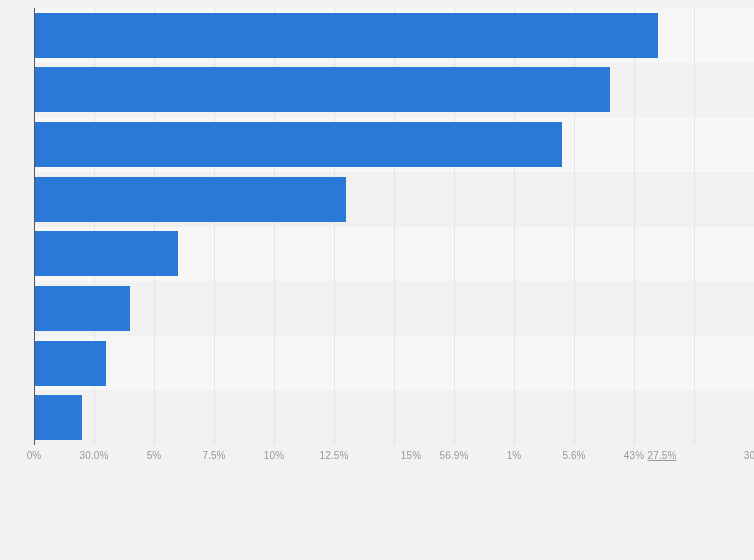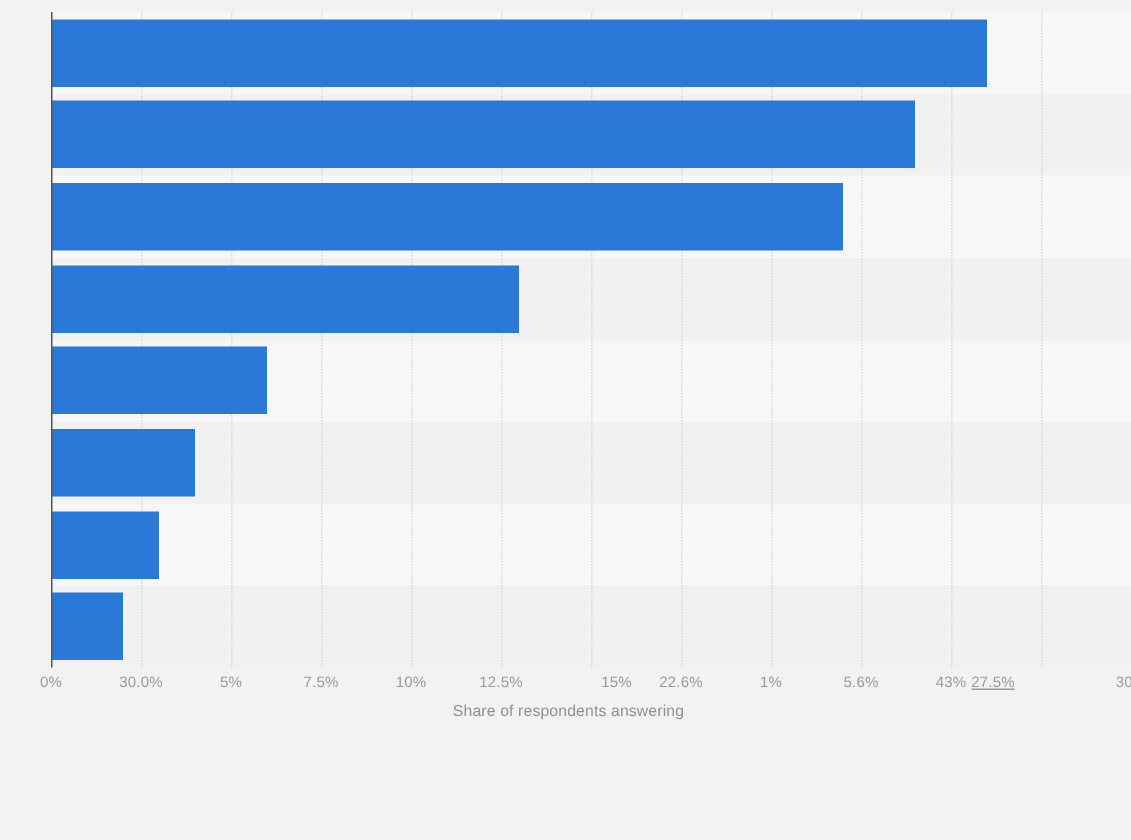--- a/index.html
+++ b/index.html
@@ -143,24 +143,23 @@
   <div class="y-axis"></div>
 
   <div id="x-ticks">
       <div class="x-tick" style="left: 34px;">0%</div>
       <div class="x-tick" style="left: 94px;">30.0%</div>
       <div class="x-tick" style="left: 154px;">5%</div>
       <div class="x-tick" style="left: 214px;">7.5%</div>
       <div class="x-tick" style="left: 274px;">10%</div>
       <div class="x-tick" style="left: 334px;">12.5%</div>
       <div class="x-tick" style="left: 411px;">15%</div>
-      <div class="x-tick" style="left: 454px;">22.6%</div>
+      <div class="x-tick" style="left: 454px;">56.9%</div>
       <div class="x-tick" style="left: 514px;">1%</div>
       <div class="x-tick" style="left: 574px;">5.6%</div>
       <div class="x-tick" style="left: 634px;">43%</div>
       <div class="x-tick" style="left: 662px; text-decoration: underline;">27.5%</div>
       <div class="x-tick" style="left: 754px;">30%</div>
     </div>
 
-  <div class="x-axis-title">Share of respondents answering</div>
 
   <div class="footer-space"></div>
 </div>
 
 </body></html>

